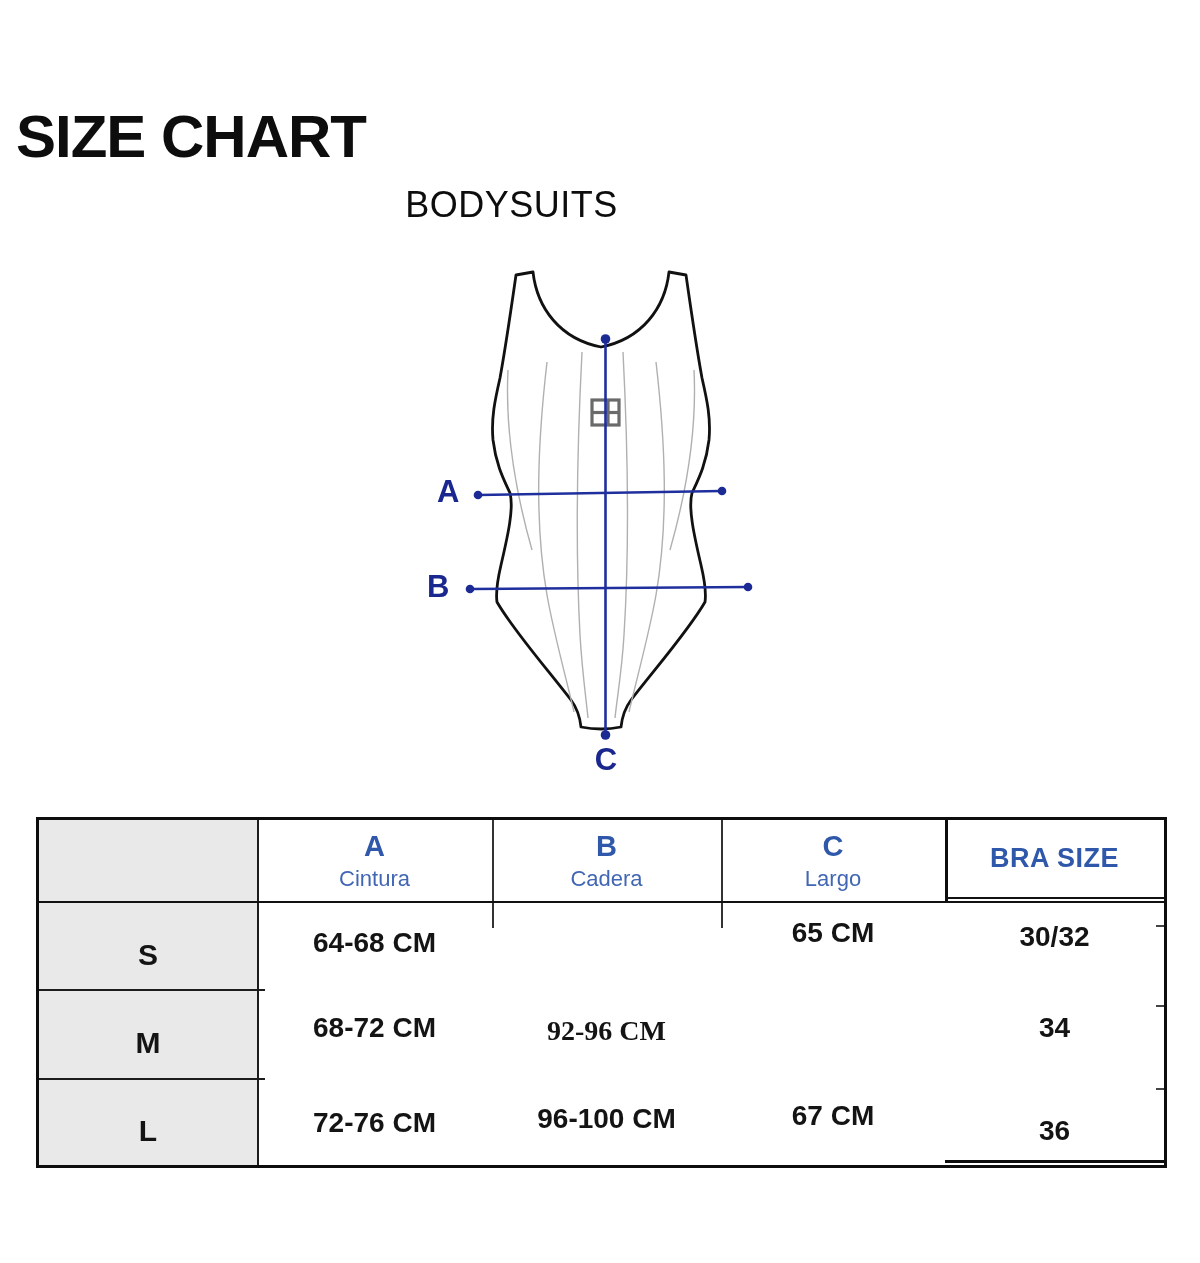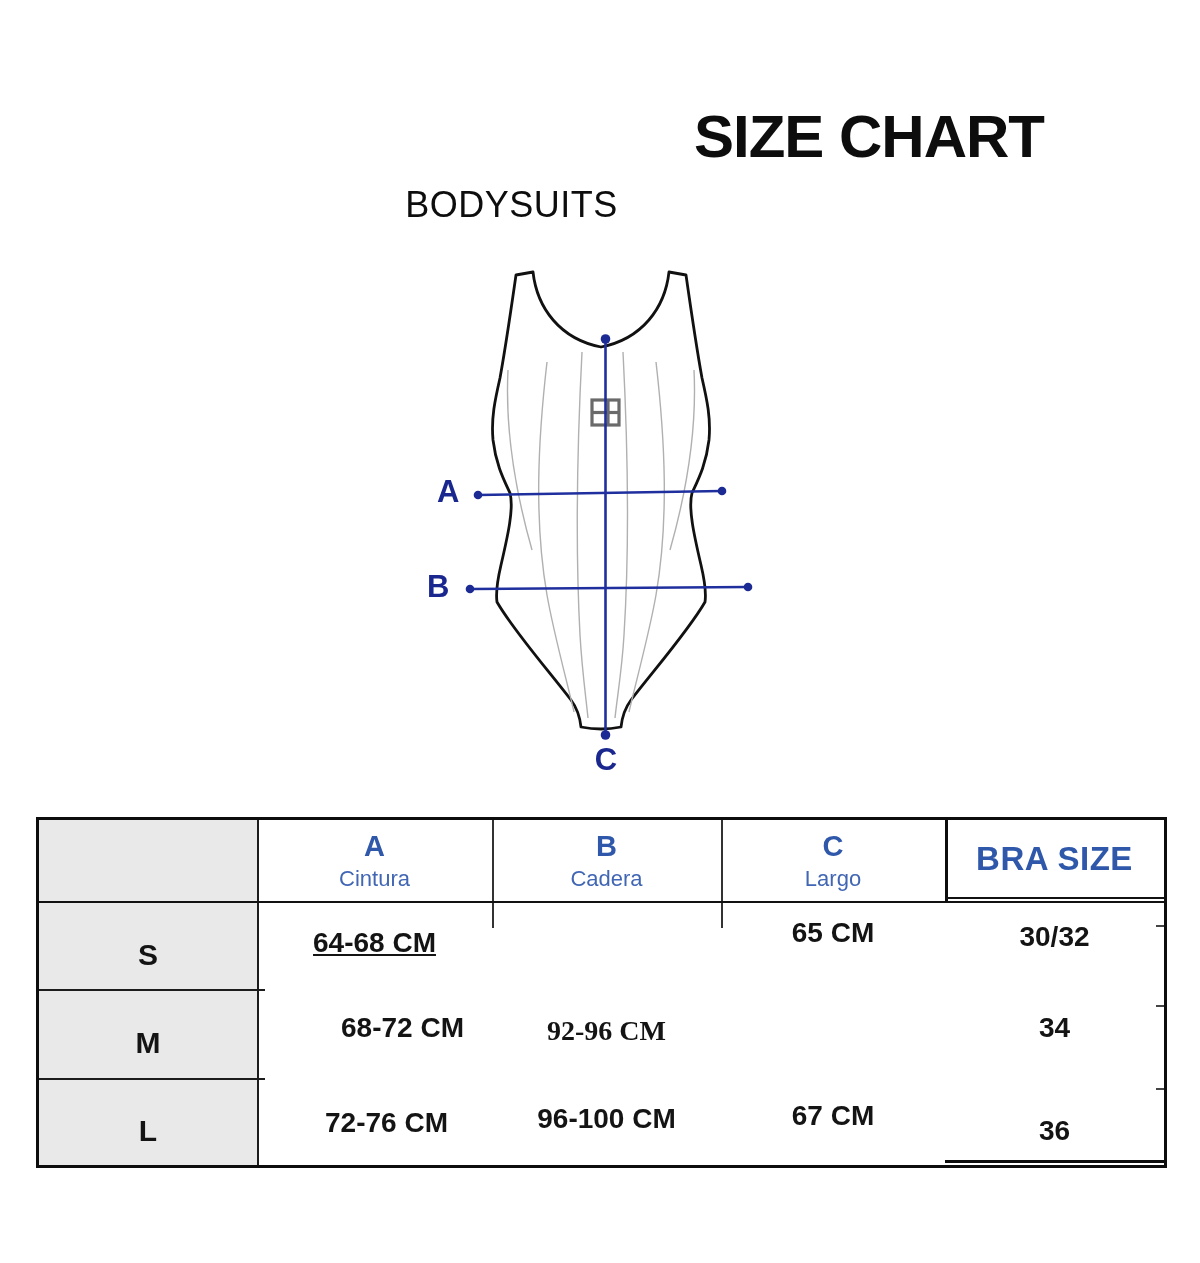--- a/index.html
+++ b/index.html
@@ -1,22 +1,22 @@
 <!DOCTYPE html>
 <html><head>
 <meta charset="utf-8">
 <style>
   html,body{margin:0;padding:0;background:#ffffff;}
   .page{
     position:relative;width:1200px;height:1263px;background:#ffffff;overflow:hidden;
     font-family:"Liberation Sans","DejaVu Sans",sans-serif;color:#111;
   }
   .title{
-    position:absolute;left:0;top:102px;width:1044px;text-align:right;
-    font-size:60px;font-weight:700;letter-spacing:-1px;color:#0d0d0d;
+    position:absolute;left:0;top:102px;width:1044px;text-align:left;
+    font-size:60px;font-weight:700;letter-spacing:-1px;color:#0d0d0d;padding-left:16px;
   }
   .subtitle{
     position:absolute;left:0;top:184px;width:1023px;text-align:center;
     font-size:36px;font-weight:400;letter-spacing:.5px;color:#0d0d0d;
   }
   .diagram{position:absolute;left:420px;top:250px;width:360px;height:540px;}
   .measure-label{
     position:absolute;font-size:31px;font-weight:700;color:#1a278f;line-height:1;
   }
   .label-a{left:437px;top:476px;}
@@ -29,21 +29,21 @@
     border:3px solid #0d0d0d;background:#ffffff;box-sizing:border-box;
   }
   .tline{position:absolute;background:#1c1c1c;}
   .grayfill{position:absolute;left:0;top:0;width:218px;height:345px;background:#e9e9e9;}
   .cell{
     position:absolute;display:flex;flex-direction:column;align-items:center;justify-content:center;
     text-align:center;line-height:1.15;
   }
   .hletter{font-size:29px;font-weight:700;color:#2f58aa;}
   .hsub{font-size:22px;font-weight:400;color:#4166b4;margin-top:2px;}
-  .bratitle{font-size:33px;font-weight:700;color:#2f58aa;letter-spacing:.5px;}
+  .bratitle{font-size:27px;font-weight:700;color:#2f58aa;letter-spacing:.5px;}
   .sizeletter{font-size:30px;font-weight:700;color:#141414;transform:translateY(10px);}
   .val{font-size:28px;font-weight:700;color:#141414;}
 </style>
 </head>
 <body>
 
 <div class="page">
 
   <div class="title">SIZE CHART</div>
   <div class="subtitle">BODYSUITS</div>
@@ -132,46 +132,46 @@
       <div class="hsub">Largo</div>
     </div>
     <div class="cell" style="left:906px;top:0;width:219px;height:77px;">
       <div class="bratitle">BRA SIZE</div>
     </div>
 
     <div class="cell" style="left:0;top:81px;width:218px;height:88px;">
       <div class="sizeletter">S</div>
     </div>
     <div class="cell" style="left:218px;top:81px;width:235px;height:88px;">
-      <div class="val" style="transform:translateY(-2px);text-decoration:underline;">64-68 CM</div>
+      <div class="val" style="transform:translateY(-2px);">64-68 CM</div>
     </div>
     <div class="cell" style="left:682px;top:81px;width:224px;height:88px;">
       <div class="val" style="transform:translateY(-12px);">65 CM</div>
     </div>
     <div class="cell" style="left:906px;top:81px;width:219px;height:88px;margin-top:8px;">
       <div class="val" style="transform:translateY(-16px);">30/32</div>
     </div>
 
     <div class="cell" style="left:0;top:169px;width:218px;height:89px;">
       <div class="sizeletter">M</div>
     </div>
-    <div class="cell" style="left:218px;top:169px;width:235px;height:89px;padding-left:28px;">
+    <div class="cell" style="left:218px;top:169px;width:235px;height:89px;">
       <div class="val" style="transform:translateY(-5px);">68-72 CM</div>
     </div>
     <div class="cell" style="left:453px;top:169px;width:229px;height:89px;font-family:Liberation Serif, serif;">
       <div class="val" style="transform:translateY(-2px);">92-96 CM</div>
     </div>
     <div class="cell" style="left:906px;top:169px;width:219px;height:89px;">
       <div class="val" style="transform:translateY(-5px);">34</div>
     </div>
 
     <div class="cell" style="left:0;top:258px;width:218px;height:87px;">
       <div class="sizeletter">L</div>
     </div>
-    <div class="cell" style="left:218px;top:258px;width:235px;height:87px;padding-left:12px;">
+    <div class="cell" style="left:218px;top:258px;width:235px;height:87px;">
       <div class="val" style="transform:translateY(2px);">72-76 CM</div>
     </div>
     <div class="cell" style="left:453px;top:258px;width:229px;height:87px;">
       <div class="val" style="transform:translateY(-2px);">96-100 CM</div>
     </div>
     <div class="cell" style="left:682px;top:258px;width:224px;height:87px;">
       <div class="val" style="transform:translateY(-5px);">67 CM</div>
     </div>
     <div class="cell" style="left:906px;top:258px;width:219px;height:87px;">
       <div class="val" style="transform:translateY(10px);">36</div>

